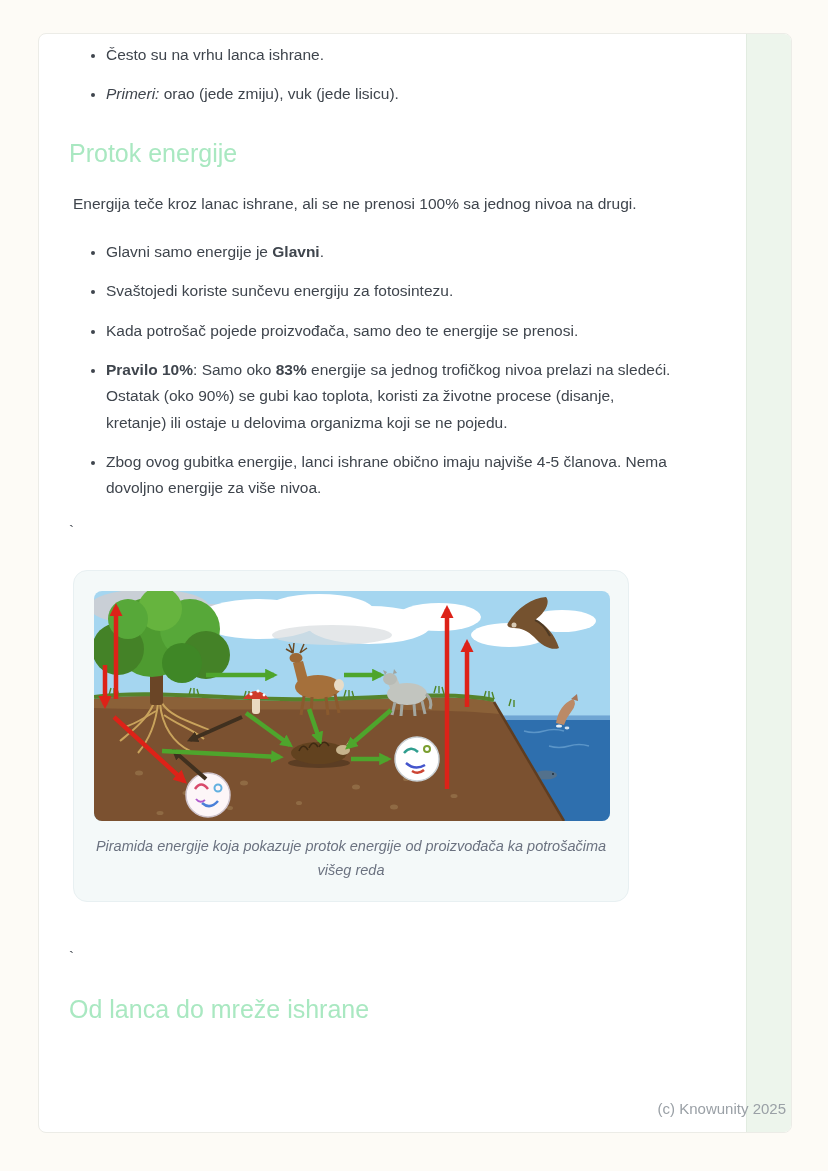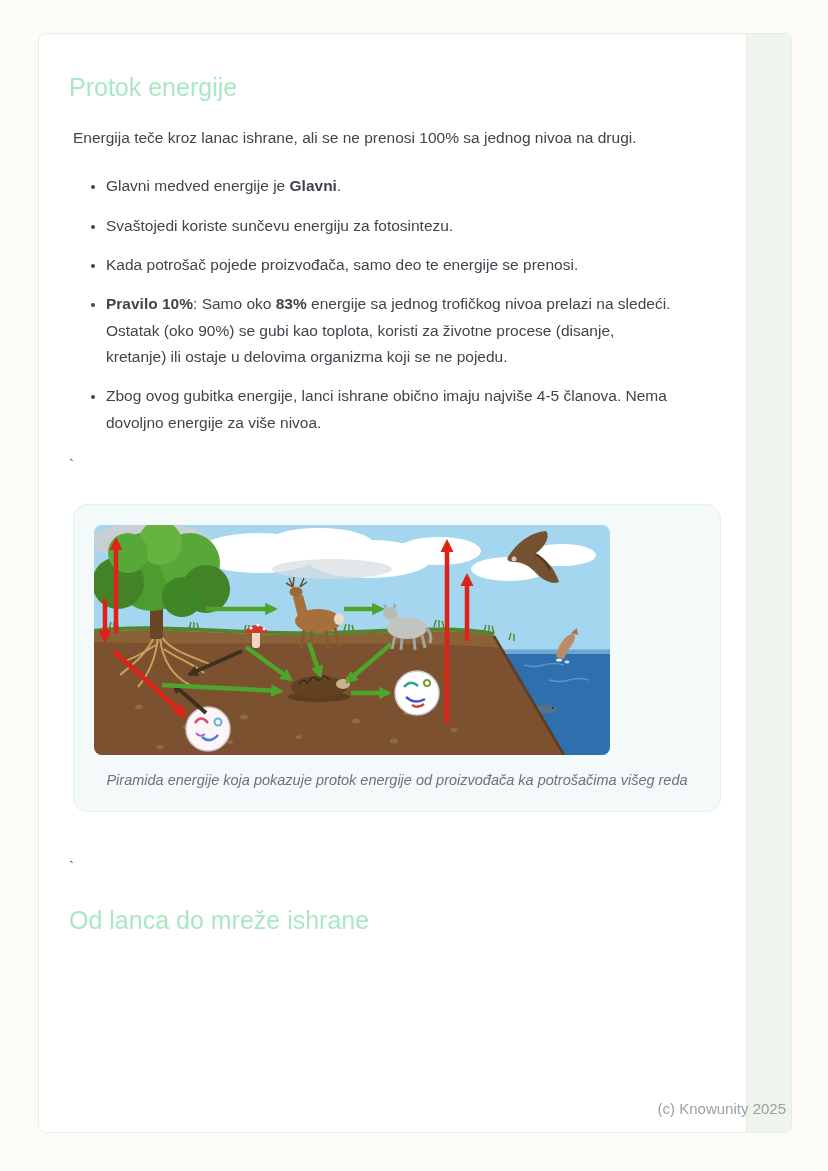--- a/index.html
+++ b/index.html
@@ -48,21 +48,21 @@
     font-weight:400;
     color:#a9e8c1;
     margin:30px 0 0 0;
     line-height:1.2;
   }
   .para{margin:23px 0 0 4px;max-width:645px;}
   .list-spaced{margin-top:22px;}
   .stray{margin:16px 0 0 0;line-height:1.7;}
   .figure-card{
     margin:26px 0 0 4px;
-    width:648px;
+    width:556px;
     box-sizing:border-box;
     background:#f4f9f9;
     border:1px solid #e8f0f2;
     border-radius:14px;
     padding:20px 20px 18px 20px;
   }
   .figure-img{
     width:516px;height:230px;
     border-radius:8px;
     overflow:hidden;
@@ -89,28 +89,32 @@
   b,strong{font-weight:700;}
 </style>
 </head>
 <body>
 
 <div class="page">
   <div class="side-strip"></div>
 
   <div class="content">
 
+    <ul>
+      <li><span>Često su na vrhu lanca ishrane.</span></li>
+      <li><i>Primeri:</i><span> orao (jede zmiju), vuk (jede lisicu).</span></li>
+    </ul>
 
 
     <div class="h-green">Protok energije</div>
 
     <div class="para">Energija teče kroz lanac ishrane, ali se ne prenosi 100% sa jednog nivoa na drugi.</div>
 
     <ul class="list-spaced">
-      <li><span>Glavni medved energije je </span><strong>Glavni</strong><span>.</span></li>
+      <li><span>Glavni samo energije je </span><strong>Glavni</strong><span>.</span></li>
       <li><span>Svaštojedi koriste sunčevu energiju za fotosintezu.</span></li>
       <li><span>Kada potrošač pojede proizvođača, samo deo te energije se prenosi.</span></li>
       <li><strong>Pravilo 10%</strong><span>: Samo oko </span><strong>83%</strong><span> energije sa jednog trofičkog nivoa prelazi na sledeći. Ostatak (oko 90%) se gubi kao toplota, koristi za životne procese (disanje, kretanje) ili ostaje u delovima organizma koji se ne pojedu.</span></li>
       <li><span>Zbog ovog gubitka energije, lanci ishrane obično imaju najviše 4-5 članova. Nema dovoljno energije za više nivoa.</span></li>
     </ul>
 
     <div class="stray">`</div>
 
     <div class="figure-card">
       <div class="figure-img">

